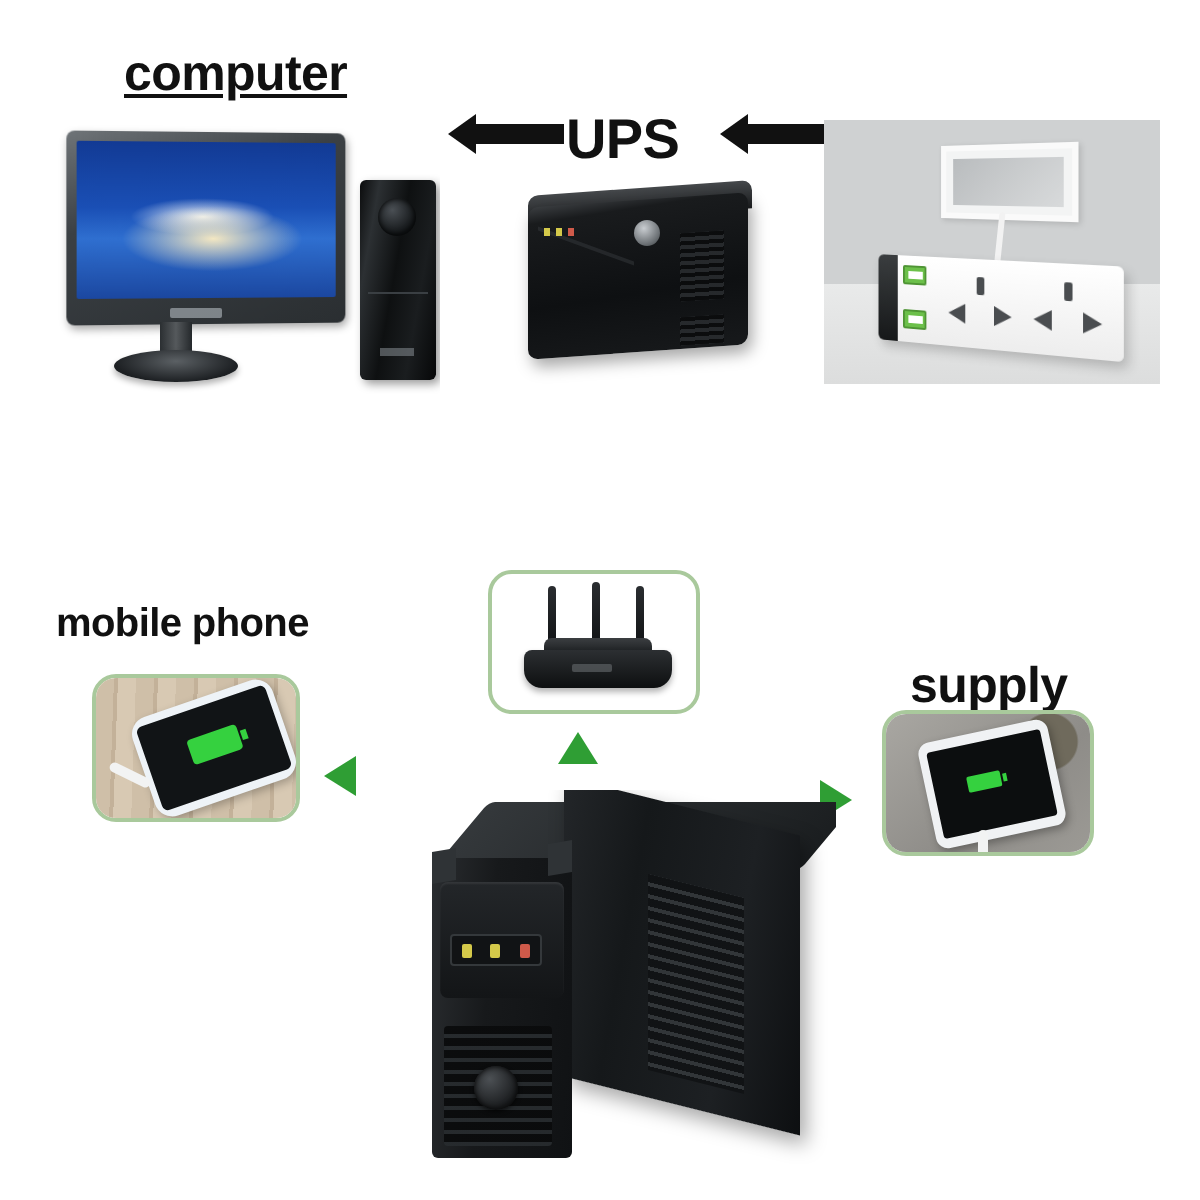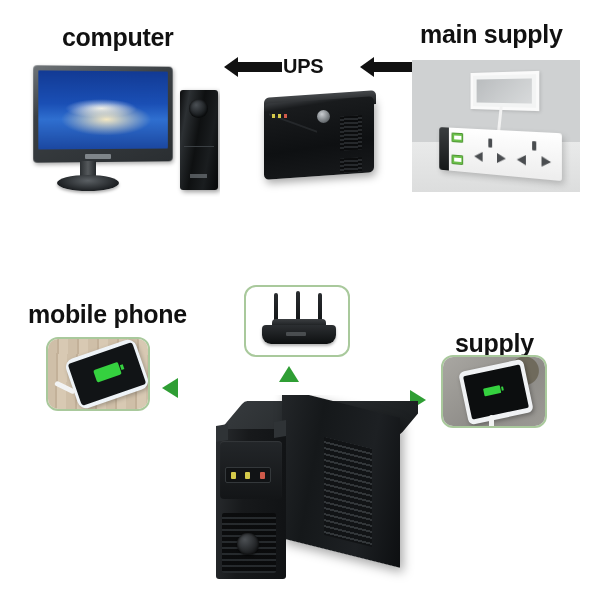--- a/index.html
+++ b/index.html
@@ -7,22 +7,22 @@
     width:600px;height:600px;background:#ffffff;overflow:hidden;
     font-family:"Liberation Sans","DejaVu Sans",sans-serif;
     position:relative;
   }
   .stage{position:absolute;inset:0;}
   .lbl{
     position:absolute;font-weight:bold;color:#111;
     letter-spacing:-.3px;white-space:nowrap;line-height:1;
   }
   
-  #lbl-computer{left:62px;top:25px;font-size:25px;}
-  #lbl-ups{left:283px;top:56px;font-size:20px;}
+  #lbl-computer{left:62px;top:25px;font-size:25px;text-decoration:underline;}
+  #lbl-ups{left:283px;top:56px;font-size:28px;}
   #lbl-main{left:420px;top:22px;font-size:25px;}
 
   .arrow-blk{position:absolute;height:10px;background:#111;}
   .arrow-blk::before{
     content:"";position:absolute;left:-13px;top:50%;
     transform:translateY(-50%);
     width:0;height:0;border-top:10px solid transparent;
     border-bottom:10px solid transparent;border-right:14px solid #111;
   }
   #arrow-left{left:237px;top:62px;width:45px;}
@@ -98,21 +98,21 @@
   .usb.u1{top:5px;} .usb.u2{top:28px;}
   .sock{position:absolute;top:9px;width:42px;height:28px;}
   .sock.s1{left:36px;} .sock.s2{left:80px;}
   .sock .pin-t{position:absolute;left:18px;top:0;width:4px;height:9px;background:#4a4d50;border-radius:1px;}
   .sock .pin-l{position:absolute;left:3px;top:14px;width:0;height:0;
     border-top:5px solid transparent;border-bottom:5px solid transparent;border-right:9px solid #4a4d50;}
   .sock .pin-r{position:absolute;left:27px;top:14px;width:0;height:0;
     border-top:5px solid transparent;border-bottom:5px solid transparent;border-left:9px solid #4a4d50;}
 
   
-  #lbl-mobile{left:28px;top:302px;font-size:25px;}
+  #lbl-mobile{left:28px;top:302px;font-size:20px;}
   #lbl-routing{left:253px;top:251px;font-size:25px;}
   #lbl-tablet{left:455px;top:331px;font-size:25px;}
 
   .gbox{position:absolute;border:2px solid #a9c99c;border-radius:12px;
     overflow:hidden;background:#fff;box-sizing:border-box;}
   #box-mobile{left:46px;top:337px;width:104px;height:74px;}
   #box-routing{left:244px;top:285px;width:106px;height:72px;}
   #box-tablet{left:441px;top:355px;width:106px;height:73px;}
 
   
@@ -188,21 +188,20 @@
   .bg-edge{position:absolute;left:20px;top:30px;width:12px;height:16px;background:#2f3336;transform:skewY(-10deg);}
   .bg-edge2{position:absolute;left:78px;top:26px;width:12px;height:16px;background:#2f3336;transform:skewY(-10deg);}
 </style>
 </head>
 <body>
 
 <div class="stage">
 
   <div class="lbl" id="lbl-computer">computer</div>
   <div class="lbl" id="lbl-ups">UPS</div>
-  <div class="lbl" id="lbl-main">main supply</div>
 
   <div class="arrow-blk" id="arrow-left"></div>
   <div class="arrow-blk" id="arrow-right"></div>
 
   <div class="photo" id="photo-computer">
     <div class="monitor">
       <div class="screen"></div>
     </div>
     <div class="mon-logo"></div>
     <div class="mon-stand"></div>

